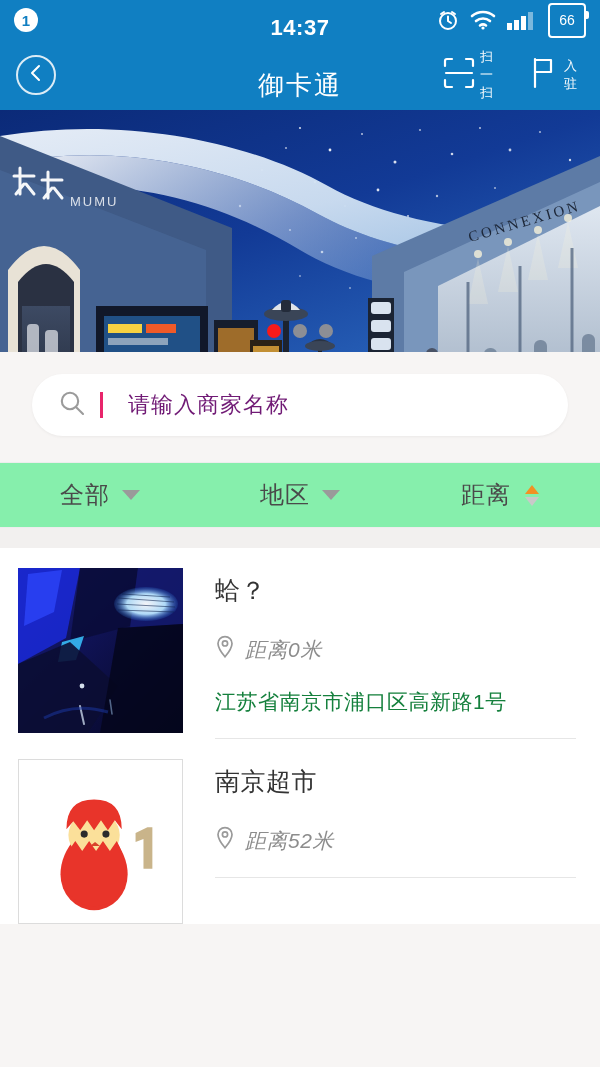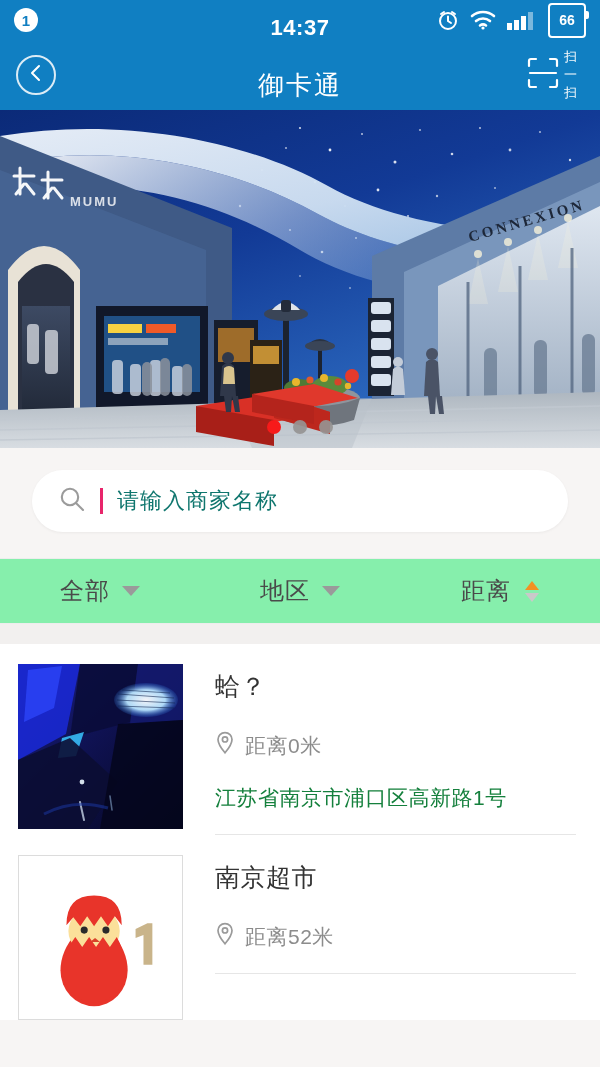--- a/index.html
+++ b/index.html
@@ -25,21 +25,21 @@
   .sb-time{
     position:absolute; left:0; right:0; top:8px; height:40px;
     display:flex; align-items:center; justify-content:center;
     font-size:22px; font-weight:bold; letter-spacing:.5px;
   }
   .sb-right{ margin-left:auto; display:flex; align-items:center; gap:11px; position:relative; z-index:2;}
   .sb-right svg{ display:block; }
   .sb-batt{
     border:2px solid #fff; border-radius:4px; padding:4px 4px; height:35px;
     min-width:38px; display:flex; align-items:center; justify-content:center;
-    font-size:14px; font-weight:bold; position:relative;
+    font-size:14px; font-weight:normal; position:relative;
   }
   .sb-batt::after{
     content:""; position:absolute; right:-5px; top:6px; width:3px; height:8px;
     background:#fff; border-radius:0 2px 2px 0;
   }
 
   
   .navbar{
     position:relative; height:70px; background:#107fc2; color:#fff;
     display:flex; align-items:center; padding:0 16px;
@@ -55,38 +55,38 @@
     font-size:26px; letter-spacing:2px; pointer-events:none;
   }
   .nav-actions{ margin-left:auto; display:flex; gap:26px; position:relative; z-index:2;}
   .nav-act{
     width:58px; display:flex; flex-direction:row; align-items:center;
     gap:4px; cursor:pointer;
   }
   .nav-act .lbl{ font-size:13px; letter-spacing:1px; opacity:.95; }
 
   
-  .banner{ position:relative; width:600px; height:338px; overflow:hidden; background:#0a2b63;font-weight:bold; }
+  .banner{ position:relative; width:600px; height:242px; overflow:hidden; background:#0a2b63; }
   .banner svg{ display:block; width:600px; height:338px; }
   .dots{
     position:absolute; left:0; right:0; bottom:14px;
     display:flex; justify-content:center; gap:12px;
   }
   .dot{ width:14px; height:14px; border-radius:50%; background:rgba(150,148,146,.92); cursor:pointer;}
   .dot.active{ background:#f71a1a; }
 
   
   .searchwrap{ background:#f7f5f4; padding:22px 32px 26px; }
   .searchbar{
     height:62px; background:#fff; border-radius:31px;
     display:flex; align-items:center; padding:0 26px; gap:14px;
     box-shadow:0 1px 3px rgba(0,0,0,.05);
   }
   .searchbar .caret{ width:3px; height:26px; background:#e8256b; flex:0 0 auto; }
-  .searchbar .ph{ font-size:22px; color:#0f766e; letter-spacing:1px; }
+  .searchbar .ph{ font-size:22px; color:#701a75; letter-spacing:1px;margin-left:11px; }
 
   
   .filterbar{
     height:66px; background:#86efac; display:flex; align-items:center;
     border-top:1px solid #ededed; border-bottom:1px solid #ededed;
   }
   .filter{
     flex:1; display:flex; align-items:center; justify-content:center;
     gap:12px; cursor:pointer; height:100%;
   }
@@ -104,21 +104,21 @@
   
   .list{ background:#fff; }
   .row{ display:flex; padding:20px 24px 0 18px; cursor:pointer; }
   .thumb{ width:165px; height:165px; flex:0 0 auto; overflow:hidden; background:#fff; }
   .thumb.framed{ border:1px solid #dcdcdc; }
   .thumb svg{ display:block; width:100%; height:100%; }
   .rowbody{ flex:1; padding:6px 0 0 32px; display:flex; flex-direction:column; }
   .rowbody .name{ font-size:25px; color:#333; letter-spacing:.5px; }
   .rowbody .dist{
     margin-top:28px; font-size:21px; color:#8c8c8c;
-    display:flex; align-items:center; gap:10px; letter-spacing:.5px;
+    display:flex; align-items:center; gap:10px; letter-spacing:.5px;font-style:italic;
   }
   .rowbody .addr{ margin-top:24px; font-size:21px; color:#15803d; letter-spacing:.5px; }
   .rowbody .sep{ margin-top:22px; height:1px; background:#e6e6e6; }
 </style>
 </head>
 <body>
 
 <div class="phone">
 
   <div class="statusbar">
@@ -163,20 +163,29 @@
     <div class="nav-title">御卡通</div>
     <div class="nav-actions">
       <div class="nav-act">
         <span>
           <svg width="34" height="34" viewBox="0 0 34 34">
             <path d="M3 10V5a2 2 0 0 1 2-2h5M24 3h5a2 2 0 0 1 2 2v5M31 24v5a2 2 0 0 1-2 2h-5M10 31H5a2 2 0 0 1-2-2v-5" fill="none" stroke="#fff" stroke-width="2.2" stroke-linecap="round"></path>
             <path d="M4 17h26" stroke="#fff" stroke-width="2.2" stroke-linecap="round"></path>
           </svg>
         </span>
         <span class="lbl">扫一扫</span>
+      </div>
+      <div class="nav-act">
+        <span>
+          <svg width="34" height="34" viewBox="0 0 34 34">
+            <path d="M9 3v28" fill="none" stroke="#fff" stroke-width="2.2" stroke-linecap="round"></path>
+            <path d="M9 4h16v12H9" fill="none" stroke="#fff" stroke-width="2.2" stroke-linejoin="round"></path>
+          </svg>
+        </span>
+        <span class="lbl">入驻</span>
       </div>
     </div>
   </div>
 
   <div class="banner">
     <svg viewBox="0 0 600 338" preserveAspectRatio="none">
       <defs>
         <linearGradient id="sky" x1="0" y1="0" x2="0.6" y2="1">
           <stop offset="0%" stop-color="#0b2a78"></stop>
           <stop offset="45%" stop-color="#123a96"></stop>

